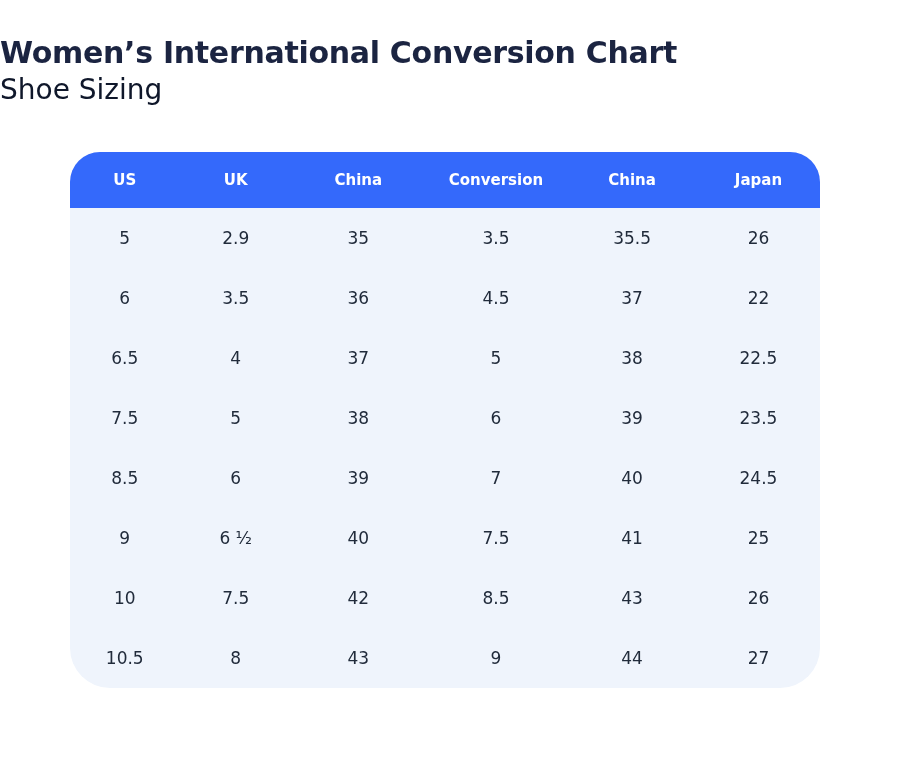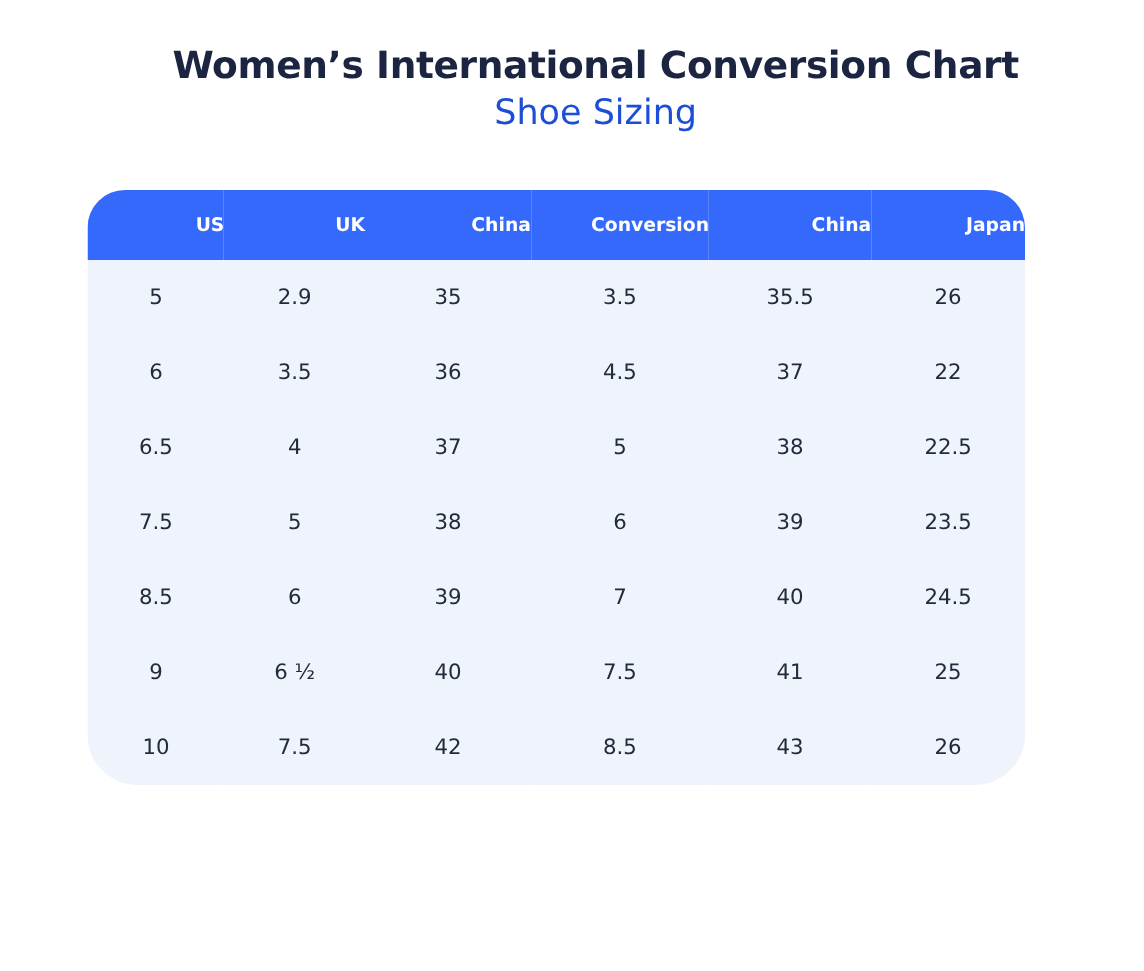--- a/index.html
+++ b/index.html
@@ -3,34 +3,34 @@
 <meta charset="utf-8">
 <style>
   html, body { margin: 0; padding: 0; }
   body {
     width: 915px;
     height: 777px;
     background: #ffffff;
     overflow: hidden;
     font-family: "DejaVu Sans", "Liberation Sans", sans-serif;
   }
-  .titles { text-align: center; margin-top: 36px; padding-left: 38px; }
+  .titles { text-align: left; margin-top: 36px; }
   h1 {
     margin: 0;
     font-size: 30px;
     font-weight: 800;
     letter-spacing: -0.3px;
     color: #1b2441;
     line-height: 1.15;
   }
   h2 {
     margin: 3px 0 0 0;
     font-size: 28px;
     font-weight: 400;
-    color: #1d4ed8;
+    color: #0f172a;
     line-height: 1.15;
   }
   .table-wrap {
     width: 750px;
     margin: 46px 0 0 70px;
     border-radius: 30px 30px 40px 40px;
     overflow: hidden;
   }
   table {
     width: 100%;
@@ -42,21 +42,21 @@
   col.c2 { width: 17.7%; }
   col.c3 { width: 19.0%; }
   col.c4 { width: 17.3%; }
   col.c5 { width: 16.4%; }
   thead th {
     background: #3469fb;
     color: #ffffff;
     font-size: 15px;
     font-weight: 700;
     height: 56px;
-    text-align: right;
+    text-align: center;
     padding: 0;
   }
   tbody td {
     background: #eff4fc;
     color: #212b3b;
     font-size: 17px;
     font-weight: 400;
     height: 60px;
     text-align: center;
     padding: 0;
@@ -140,15 +140,23 @@
           <td>25</td>
         </tr>
         <tr>
           <td>10</td>
           <td>7.5</td>
           <td>42</td>
           <td>8.5</td>
           <td>43</td>
           <td>26</td>
         </tr>
+        <tr>
+          <td>10.5</td>
+          <td>8</td>
+          <td>43</td>
+          <td>9</td>
+          <td>44</td>
+          <td>27</td>
+        </tr>
       </tbody>
   </table>
 </div>
 
 </body></html>

